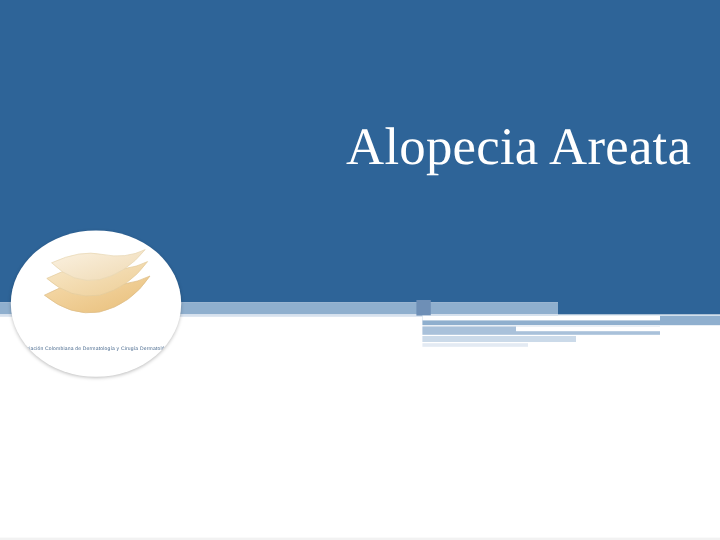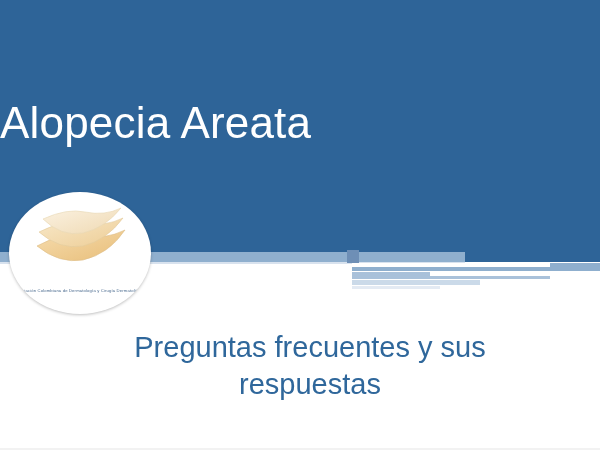--- a/index.html
+++ b/index.html
@@ -112,27 +112,28 @@
     height: 13px;
     background: #6E8FB6;
   }
 
   
   .title {
     position: absolute;
     left: 0;
     top: 96px;
     width: 576px;
-    text-align: left;
+    text-align: right;
     color: #FFFFFF;
     font-size: 44px;
     font-weight: normal;
     letter-spacing: 0.2px;
     line-height: 54px;
     white-space: nowrap;
+    font-family: Liberation Serif, serif;
   }
 
   
   .logo-badge {
     position: absolute;
     left: 9px;
     top: 192px;
     width: 142px;
     height: 122px;
     border-radius: 50%;
@@ -236,16 +237,15 @@
       <path d="M12 44 Q 38 30 56 34 Q 80 38 100 28 Q 84 52 58 58 Q 34 62 12 44 Z" fill="url(#lgBot)" stroke="#DDBE88" stroke-width="0.6"></path>
 
       <path d="M14 30 Q 40 17 58 21 Q 80 25 98 16 Q 82 38 58 44 Q 34 48 14 30 Z" fill="url(#lgMid)" stroke="#E3CB9C" stroke-width="0.6"></path>
 
       <path d="M18 17 Q 42 6 60 10 Q 80 14 96 6 Q 80 26 58 31 Q 36 35 18 17 Z" fill="url(#lgTop)" stroke="#E8D6B3" stroke-width="0.6"></path>
     </svg>
 
     <div class="logo-sub">Asociación Colombiana de Dermatología y Cirugía Dermatológica</div>
   </div>
 
-  <div class="subtitle">Preguntas frecuentes y sus respuestas</div>
 
   <div class="bottom-edge"></div>
 </div>
 
 </body></html>

